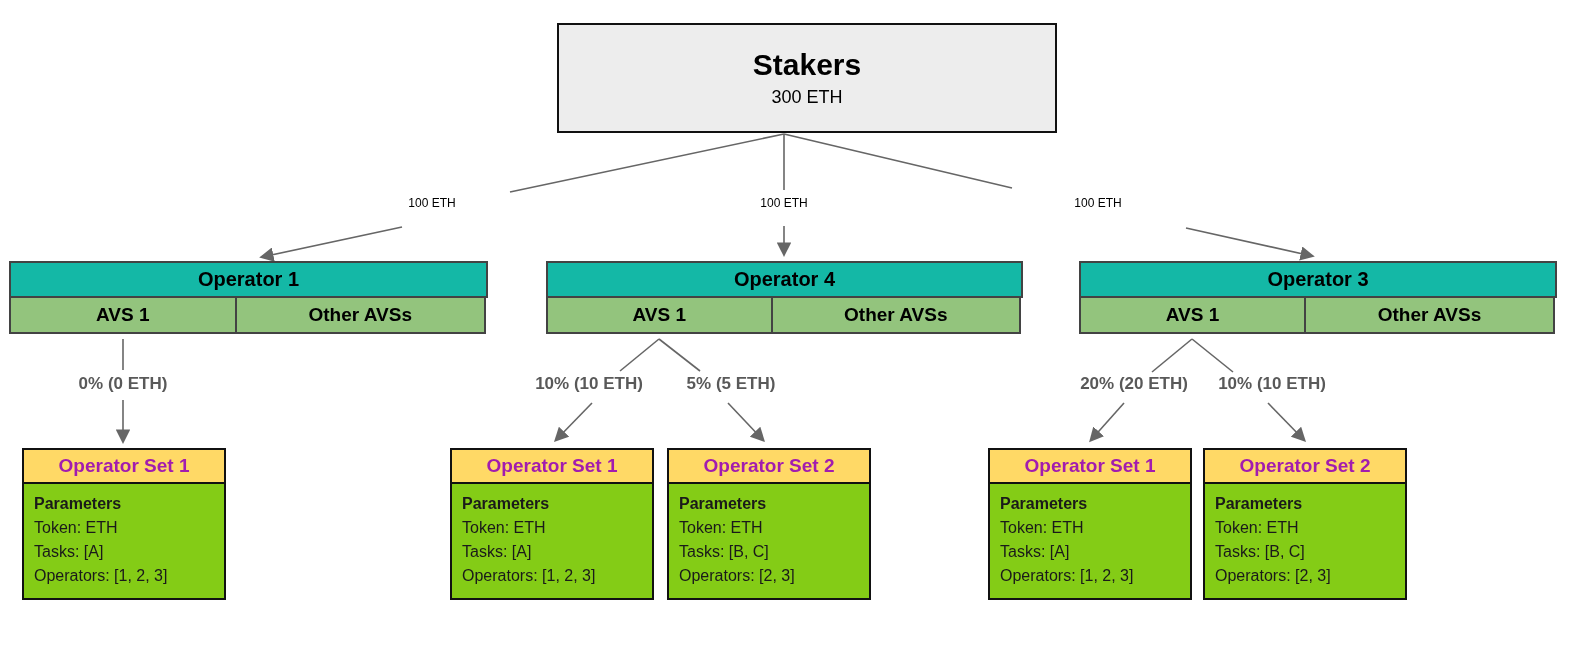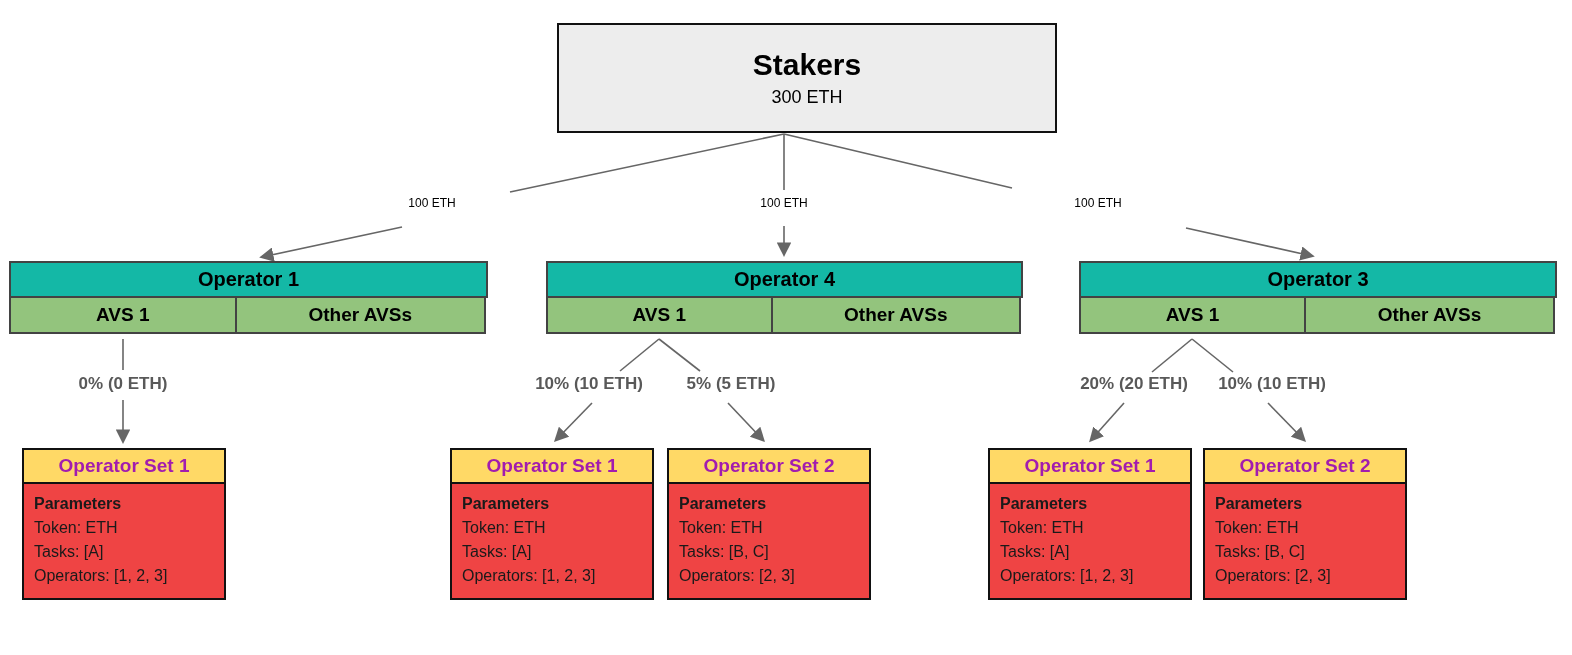--- a/index.html
+++ b/index.html
@@ -54,21 +54,21 @@
   
   .opset{
     position:absolute;top:448px;width:204px;box-sizing:border-box;
   }
   .opset-header{
     height:36px;background:#ffd966;border:2px solid #111;box-sizing:border-box;
     display:flex;align-items:center;justify-content:center;
     font-size:19px;font-weight:bold;color:#a21caf;
   }
   .opset-body{
-    background:#ef4444;border:2px solid #111;border-top:none;box-sizing:border-box;
+    background:#84cc16;border:2px solid #111;border-top:none;box-sizing:border-box;
     padding:8px 12px 10px 10px;
   }
   .opset-body .line{font-size:16px;color:#1a1a1a;line-height:24px;white-space:nowrap;}
   .opset-body .line.head{font-weight:bold;}
 </style>
 </head>
 <body>
 
 <div id="canvas">
 

